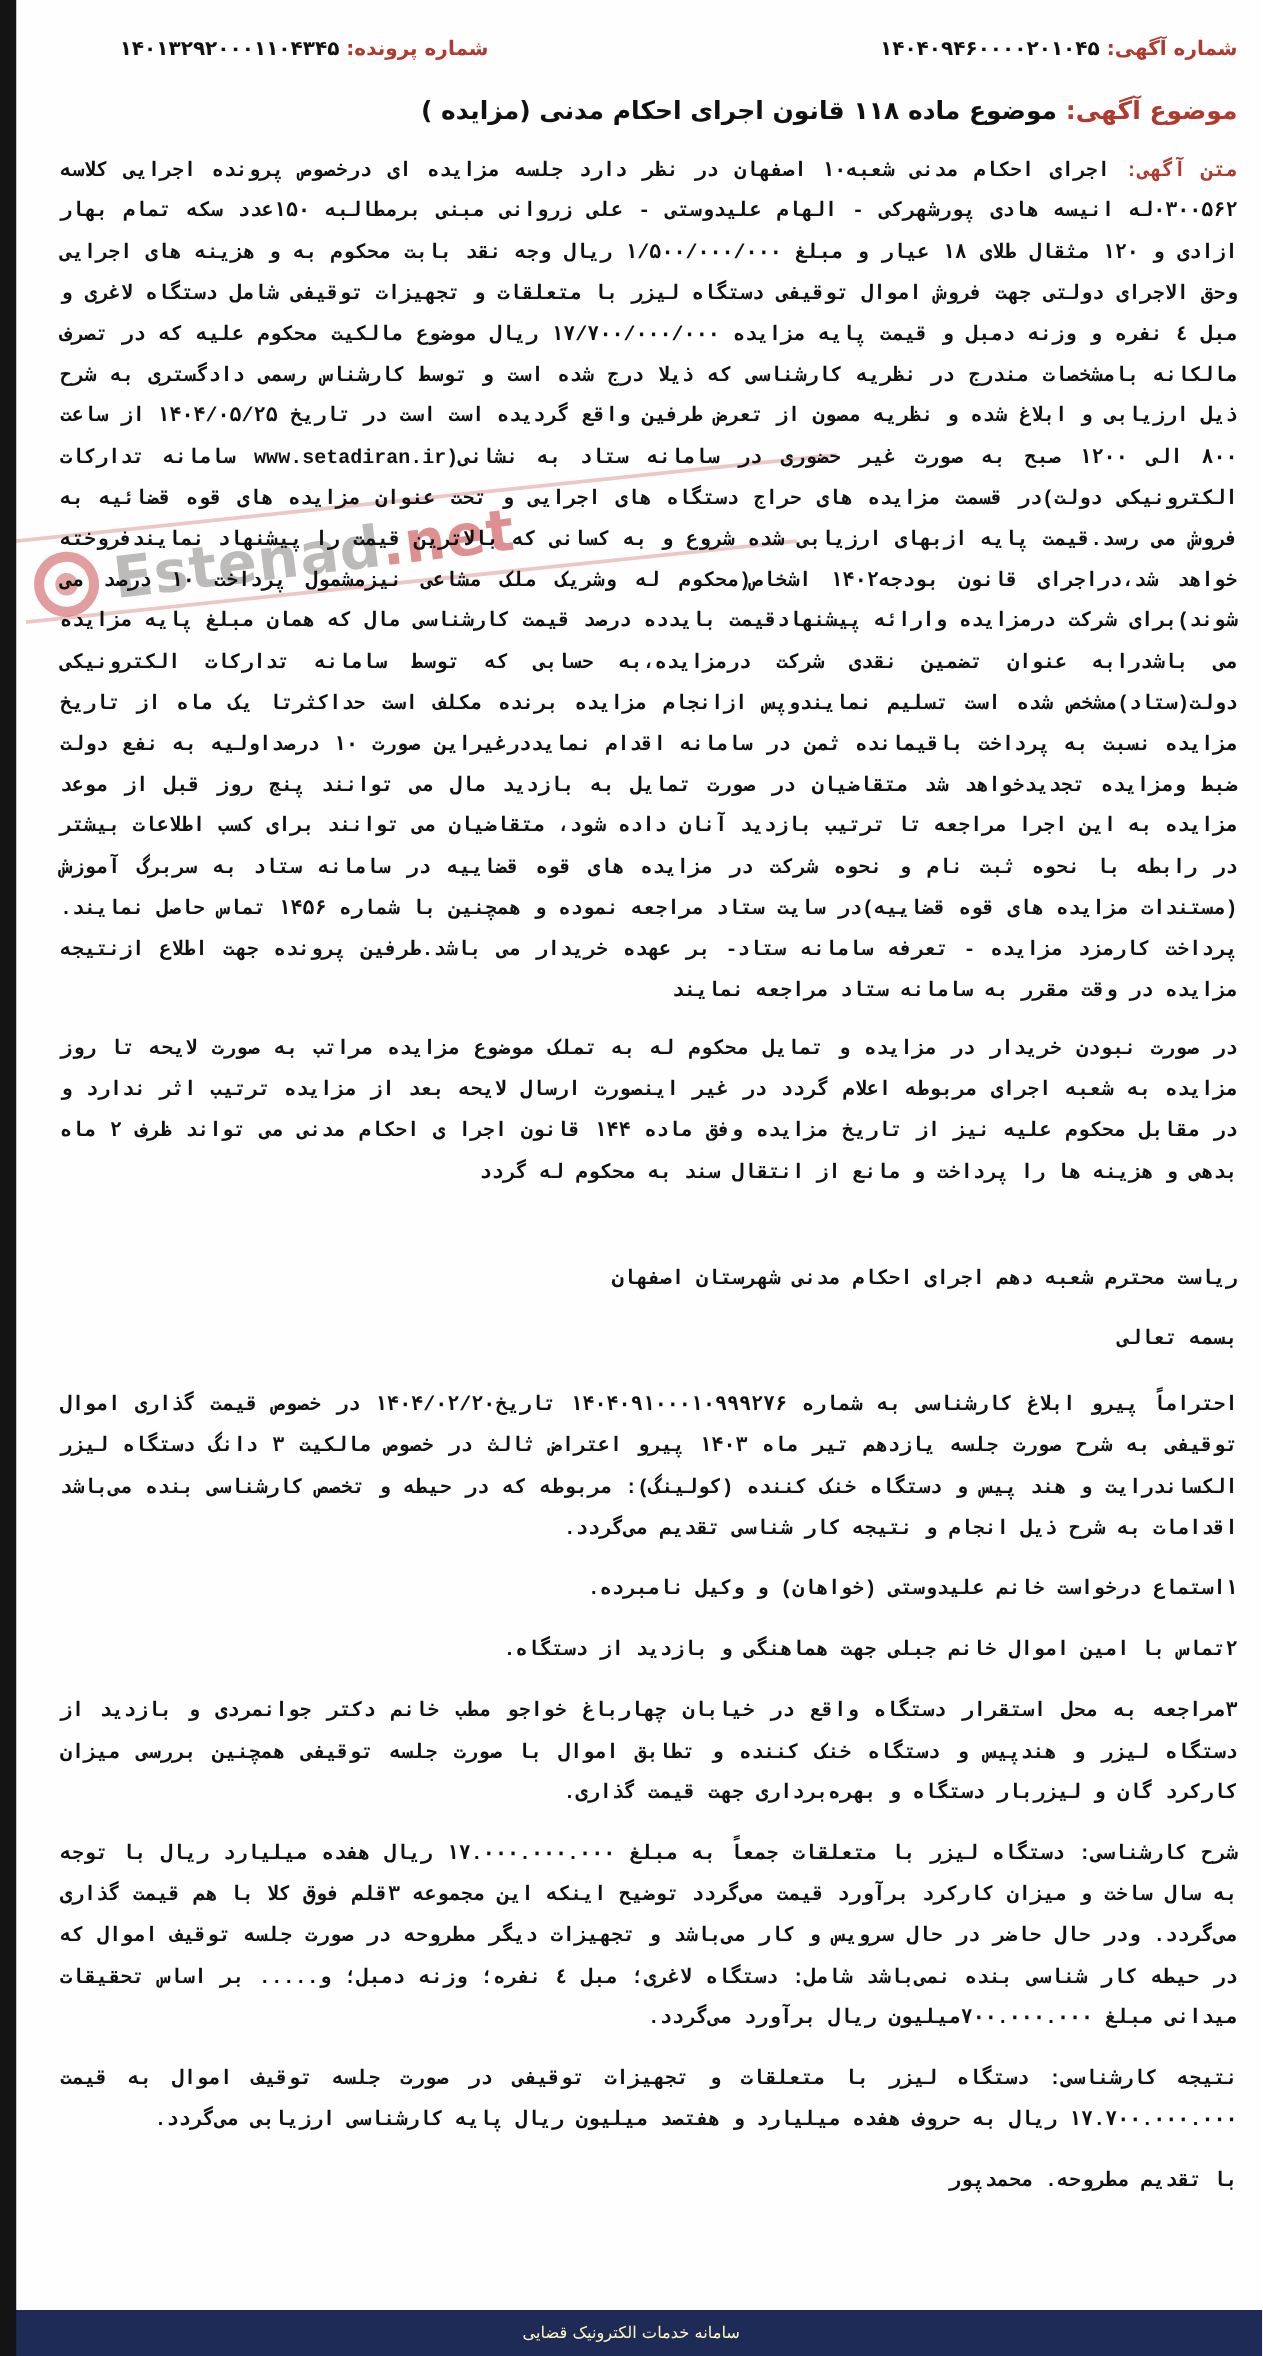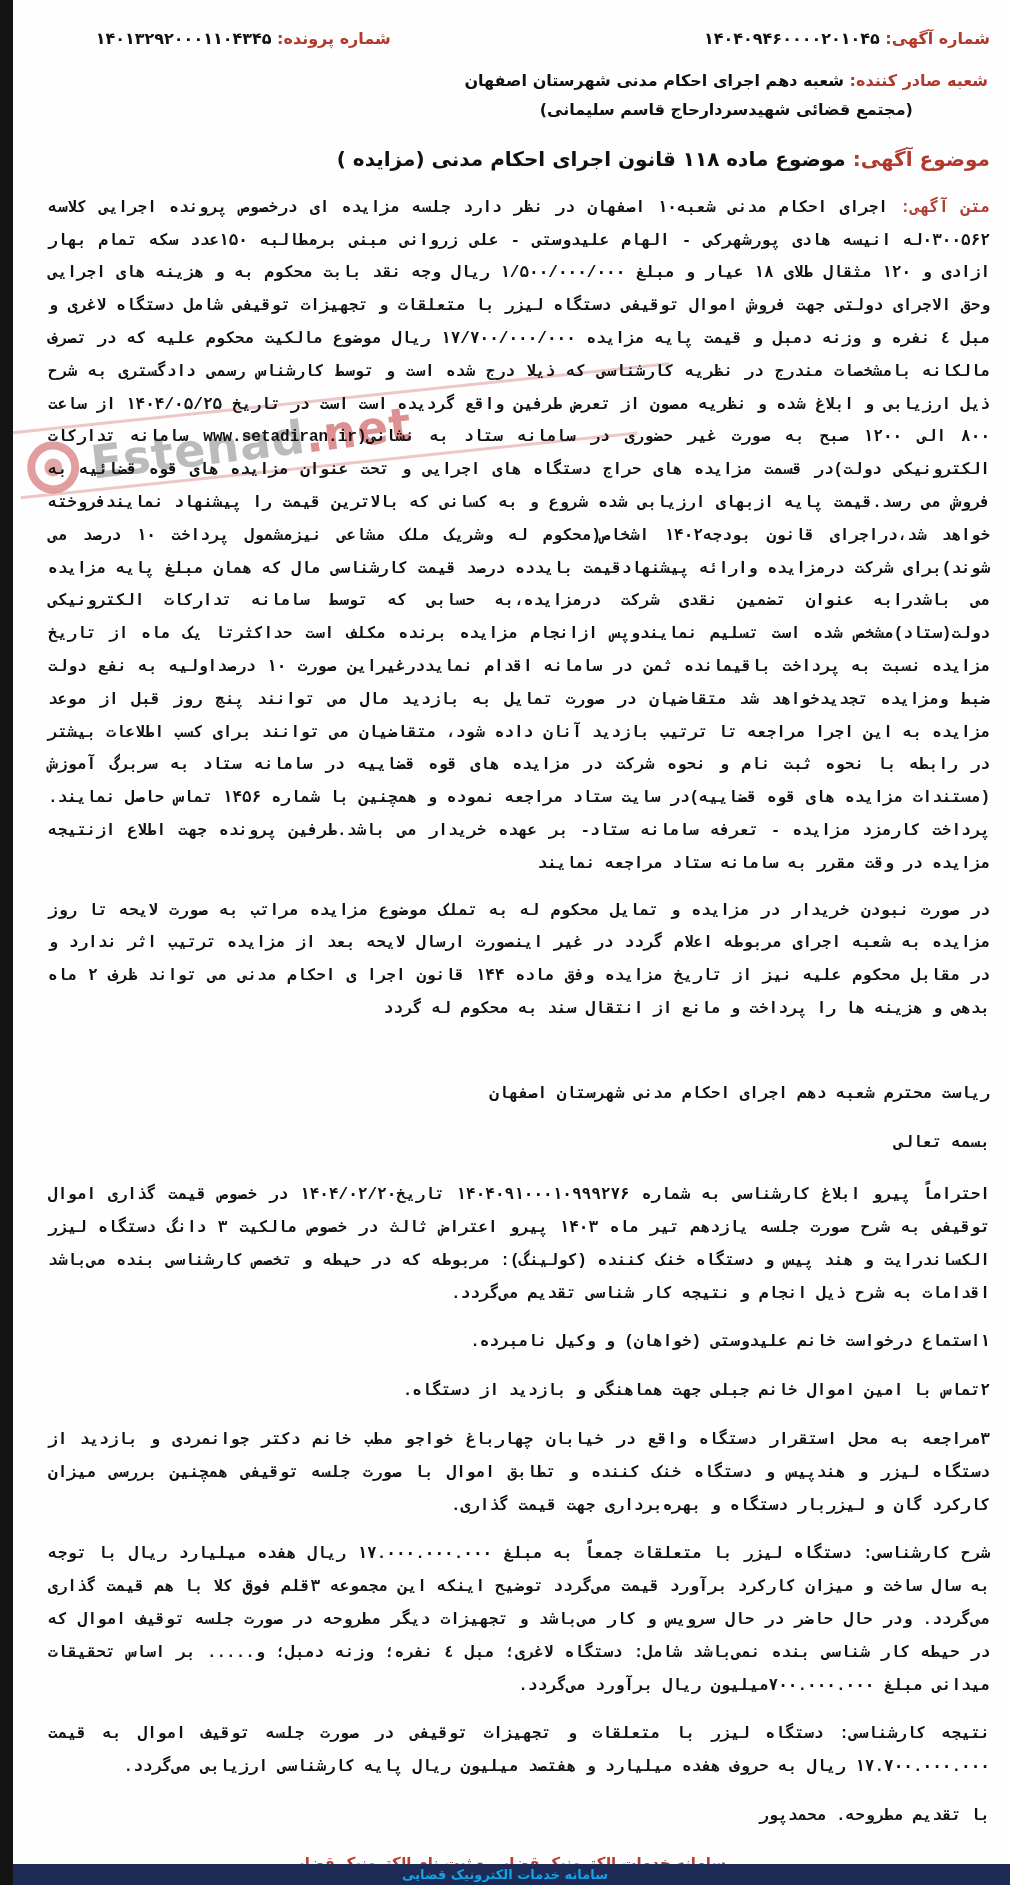--- a/index.html
+++ b/index.html
@@ -128,28 +128,28 @@
     color: #c0392b;
     font-size: 15px;
     font-weight: bold;
     z-index: 1;
     white-space: nowrap;
   }
   .footer-bar {
     position: absolute;
     bottom: 0;
     width: 100%;
-    height: 21px;
+    height: 37px;
     background: #1d2b56;
-    color: #0ea5e9;
+    color: #fef9c3;
     display: flex;
     align-items: center;
     justify-content: center;
     font-size: 13px;
-    font-weight: bold;
+    font-weight: normal;
     z-index: 2;
   }
 </style>
 </head>
 <body>
 
 <div class="page">
 
   <div class="edge-stripe"></div>
 
@@ -163,24 +163,20 @@
   <div class="content">
 
     <div class="hdr-grid">
       <div class="hdr-cell">
         <span class="lbl">شماره آگهی:</span>
         <span class="val">۱۴۰۴۰۹۴۶۰۰۰۰۲۰۱۰۴۵</span>
       </div>
       <div class="hdr-cell c">
         <span class="lbl">شماره پرونده:</span>
         <span class="val">۱۴۰۱۳۲۹۲۰۰۰۱۱۰۴۳۴۵</span>
-      </div>
-      <div class="hdr-cell c">
-        <span class="lbl">شعبه صادر کننده:</span>
-        <span class="val">شعبه دهم اجرای احکام مدنی شهرستان اصفهان (مجتمع قضائی شهیدسردارحاج قاسم سلیمانی)</span>
       </div>
     </div>
 
     <div class="subject-line">
       <span class="lbl">موضوع آگهی:</span>
       <span class="val">موضوع ماده ۱۱۸ قانون اجرای احکام مدنی (مزایده )</span>
     </div>
 
     <p class="para">
       <span class="lbl">متن آگهی:</span>

